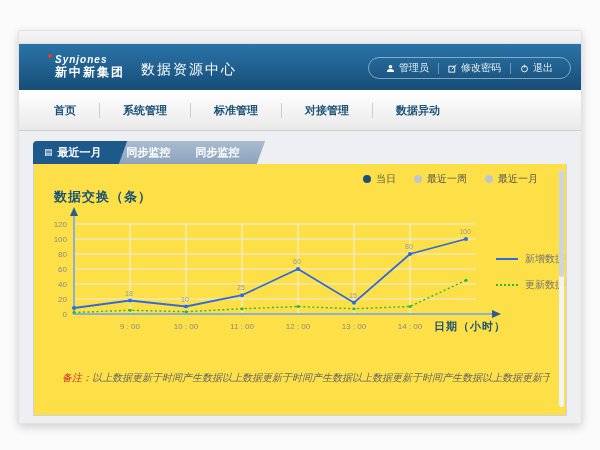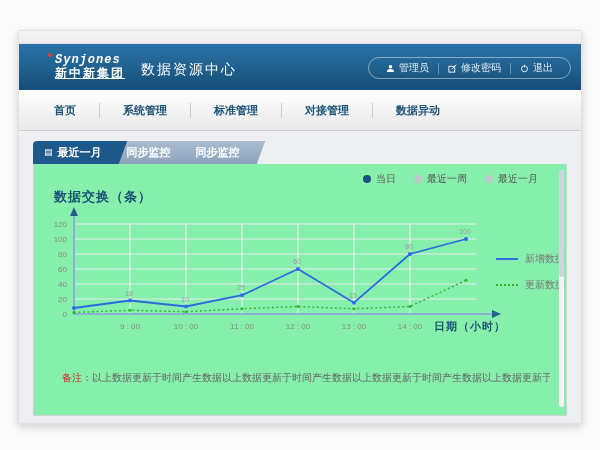--- a/index.html
+++ b/index.html
@@ -9,22 +9,22 @@
   .window { position:absolute; left:18px; top:30px; width:564px; height:394px;
             background:#fff; border:1px solid #e2e2e2; border-radius:2px;
             box-shadow:0 3px 10px rgba(0,0,0,.18); overflow:hidden; }
 
   .window-top { height:13px; background:linear-gradient(#f6f6f6,#ececec); border-bottom:1px solid #e0e0e0; }
 
   
   .hdr { position:relative; height:46px; background:linear-gradient(#2a74a8,#174d77); display:flex; align-items:center; }
   .logo { position:relative; margin-left:36px; color:#fff; line-height:1.05; }
   .logo-dot { position:absolute; left:-7px; top:-1px; width:4px; height:4px; background:#e23b2e; border-radius:50%; }
-  .logo-en { font-size:12px; font-weight:bold; letter-spacing:1px; font-style:italic;font-family:Liberation Mono, monospace; }
-  .logo-cn { font-size:12px; font-weight:bold; letter-spacing:2px;text-decoration:underline; }
+  .logo-en { font-size:10px; font-weight:bold; letter-spacing:1px; font-style:italic; }
+  .logo-cn { font-size:12px; font-weight:bold; letter-spacing:2px; }
   .app-title { color:#fff; font-size:14px; letter-spacing:2px; margin-left:16px; padding-top:6px; }
   .user-pill { position:absolute; right:10px; top:13px; display:flex; align-items:center;
                border:1px solid rgba(255,255,255,.45); border-radius:12px; padding:3px 8px; }
   .uc { display:flex; align-items:center; gap:4px; color:#e8eef4; font-size:10px; padding:0 9px; cursor:pointer; white-space:nowrap; }
   .uc svg { width:9px; height:9px; display:block; }
   .uc-sep { width:1px; height:11px; background:rgba(255,255,255,.35); }
 
   
   .nav { height:41px; background:linear-gradient(#ffffff,#e9e9e9); border-bottom:1px solid #cfcfcf;
          display:flex; align-items:center; padding-left:12px; }
@@ -37,41 +37,41 @@
   .tabs { display:flex; align-items:flex-end; height:33px; padding:10px 0 0 14px; }
   .tab { position:relative; height:23px; line-height:23px; padding:0 16px 0 11px; color:#fff; font-size:11px;
          white-space:nowrap; cursor:pointer; display:flex; align-items:center; gap:5px;font-weight:bold; }
   .tab::after { content:''; position:absolute; top:0; right:-5px; width:12px; height:100%;
                 background:inherit; transform:skewX(-20deg); }
   .tab-active { background:#1d5a8b; border-top-left-radius:4px; z-index:3; font-weight:bold; }
   .tab-inactive { background:linear-gradient(#a9bccf,#8ba3bd); z-index:2; margin-left:-2px; }
   .tab-inactive + .tab-inactive { z-index:1; }
   .tab .tab-ic { font-size:9px; line-height:1; }
 
-  .panel { position:relative; margin:0 14px; height:252px; background:#86efac;
+  .panel { position:relative; margin:0 14px; height:252px; background:#fde047;
            border:1px solid #ccd3db; border-top:none; }
 
   .radios { position:absolute; top:8px; right:28px; display:flex; gap:18px; align-items:center; }
   .radio { display:flex; align-items:center; gap:5px; font-size:10px; color:#555; cursor:pointer; }
   .radio .dot { width:8px; height:8px; border-radius:50%; background:#c2c6cc; }
   .radio.sel .dot { background:#1f4e79; }
 
   .ylabel { position:absolute; left:20px; top:24px; font-size:13px; font-weight:bold; color:#1b5276; letter-spacing:1px; }
   #chart-svg { position:absolute; left:10px; top:38px; }
   .tick { font-size:8px; fill:#8a8a8a; font-family:"Liberation Sans",sans-serif; }
   .ptlabel { font-size:7px; fill:#9a9a9a; font-family:"Liberation Sans",sans-serif; }
   .xlabel-t { font-size:11px; font-weight:bold; fill:#1b5276; font-family:"Liberation Sans",sans-serif; letter-spacing:1px; }
 
   .legend { position:absolute; left:462px; top:88px; display:flex; flex-direction:column; gap:12px; }
   .lg-row { display:flex; align-items:center; gap:7px; }
   .lg-sample { width:22px; height:0; border-top-width:2px; }
   .lg-label { font-size:10px; color:#777; white-space:nowrap; }
 
   .note { position:absolute; left:28px; right:16px; top:207px; font-size:10px; color:#666;
-          white-space:nowrap; overflow:hidden; }
+          white-space:nowrap; overflow:hidden;font-style:italic; }
   .note-red { color:#cc2a2a; }
 
   .scrollbar { position:absolute; right:2px; top:6px; bottom:8px; width:5px; background:#f1f3f5; border-radius:3px; }
   .scrollbar .thumb { position:absolute; top:0; left:0; width:5px; height:45%; background:#ccd6e0; border-radius:3px; }
 </style>
 </head>
 <body>
 
 <div class="window">
   <div class="window-top"></div>

